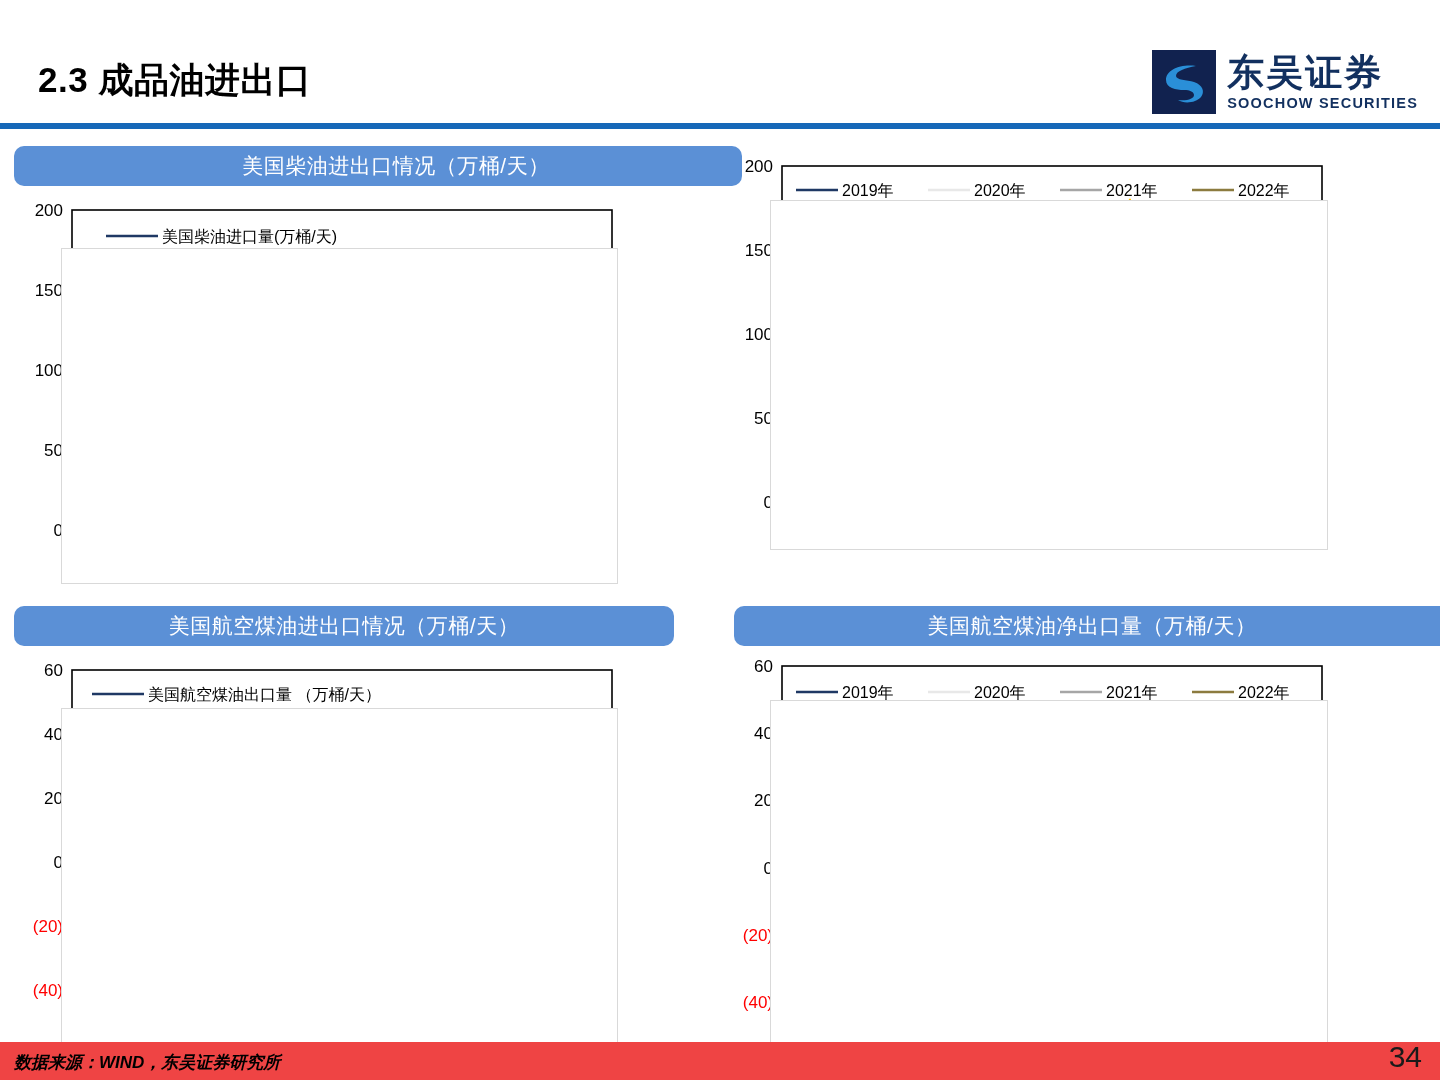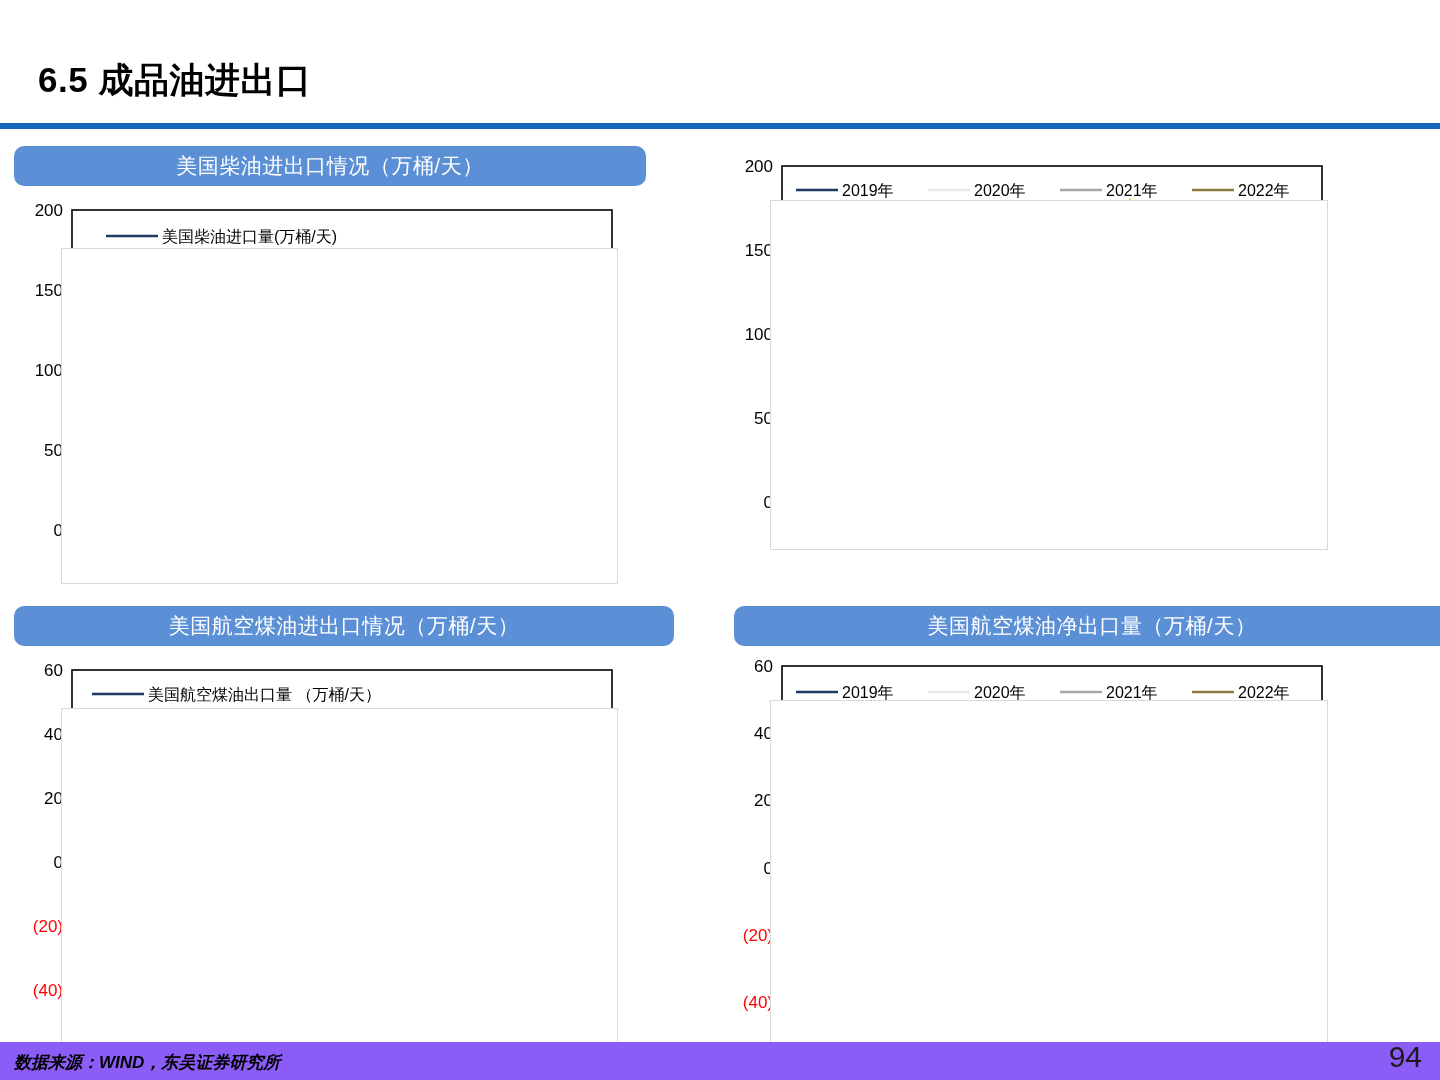--- a/index.html
+++ b/index.html
@@ -32,41 +32,53 @@
   .plot-wrap{position:relative;}
   .plot-frame{position:absolute;border:1px solid #d9d9d9;background:#ffffff;}
   svg{display:block;}
   .ax-label{font-size:17px;fill:#000000;font-family:"Liberation Sans","DejaVu Sans",sans-serif;}
   .ax-label-neg{font-size:17px;fill:#ff0000;font-family:"Liberation Sans","DejaVu Sans",sans-serif;}
   .x-label{font-size:16.5px;fill:#000000;font-family:"Liberation Sans","DejaVu Sans",sans-serif;}
   .lg-label{font-size:16px;fill:#000000;font-family:"Liberation Sans","DejaVu Sans",sans-serif;}
   
   .footer-bar{
     position:absolute;left:0;bottom:0;width:1440px;height:38px;
-    background:#8b5cf6;
+    background:#ef4444;
   }
   .footer-src{
     position:absolute;left:14px;top:9px;
     font-size:17px;font-style:italic;font-weight:bold;color:#000000;white-space:nowrap;
   }
   .page-num{
     position:absolute;right:18px;top:-2px;
     font-size:30px;color:#1a1a1a;font-weight:normal;
   }
 </style>
 </head>
 <body>
 
 <div class="slide-header">
-  <div class="page-title">6.5 成品油进出口</div>
+  <div class="page-title">2.3 成品油进出口</div>
+  <div class="logo">
+    <div class="logo-mark">
+      <svg width="64" height="64" viewBox="0 0 64 64">
+        <rect x="0" y="0" width="64" height="64" fill="#11224f"></rect>
+        <path d="M44 16 C28 14 14 20 14 30 C14 38 24 40 32 40 C38 40 42 42 42 45 C42 49 35 51 26 50 C32 54 44 53 49 47 C53 42 51 35 42 32 C35 30 24 30 24 26 C24 21 33 18 44 16 Z" fill="#2a8fd8"></path>
+      </svg>
+    </div>
+    <div class="logo-text">
+      <div class="logo-cn">东吴证券</div>
+      <div class="logo-en">SOOCHOW SECURITIES</div>
+    </div>
+  </div>
   <div class="header-rule"></div>
 </div>
 
 <div class="chart-card" id="card0" style="left:14px;top:146px;width:692px;height:420px;">
-  <div class="chart-banner" style="width:632px;">美国柴油进出口情况（万桶/天）</div>
+  <div class="chart-banner" style="width:692px;padding-left:36px;">美国柴油进出口情况（万桶/天）</div>
   <div class="plot-wrap" style="margin-top:10px;">
     <div class="plot-frame" style="left:47px;top:52px;width:555px;height:334px;"></div>
     <svg id="svg0" width="692" height="400">
         <rect x="58" y="14" width="540" height="320" fill="none" stroke="#000" stroke-width="1.6"></rect>
         <text x="49" y="340" text-anchor="end" class="ax-label">0</text>
         <line x1="58" y1="254" x2="65" y2="254" stroke="#000" stroke-width="1.4"></line>
         <text x="49" y="260" text-anchor="end" class="ax-label">50</text>
         <line x1="58" y1="174" x2="65" y2="174" stroke="#000" stroke-width="1.4"></line>
         <text x="49" y="180" text-anchor="end" class="ax-label">100</text>
         <line x1="58" y1="94" x2="65" y2="94" stroke="#000" stroke-width="1.4"></line>
@@ -294,14 +306,14 @@
         <line x1="194" y1="64" x2="236" y2="64" stroke="#ffc000" stroke-width="2.6"></line>
         <text x="240" y="70" class="lg-label">2024年</text>
         <line x1="326" y1="64" x2="368" y2="64" stroke="#ff0000" stroke-width="2.6"></line>
         <text x="372" y="70" class="lg-label">2025年</text>
       </svg>
   </div>
 </div>
 
 <div class="footer-bar">
   <div class="footer-src">数据来源：WIND，东吴证券研究所</div>
-  <div class="page-num">94</div>
+  <div class="page-num">34</div>
 </div>
 
 </body></html>

